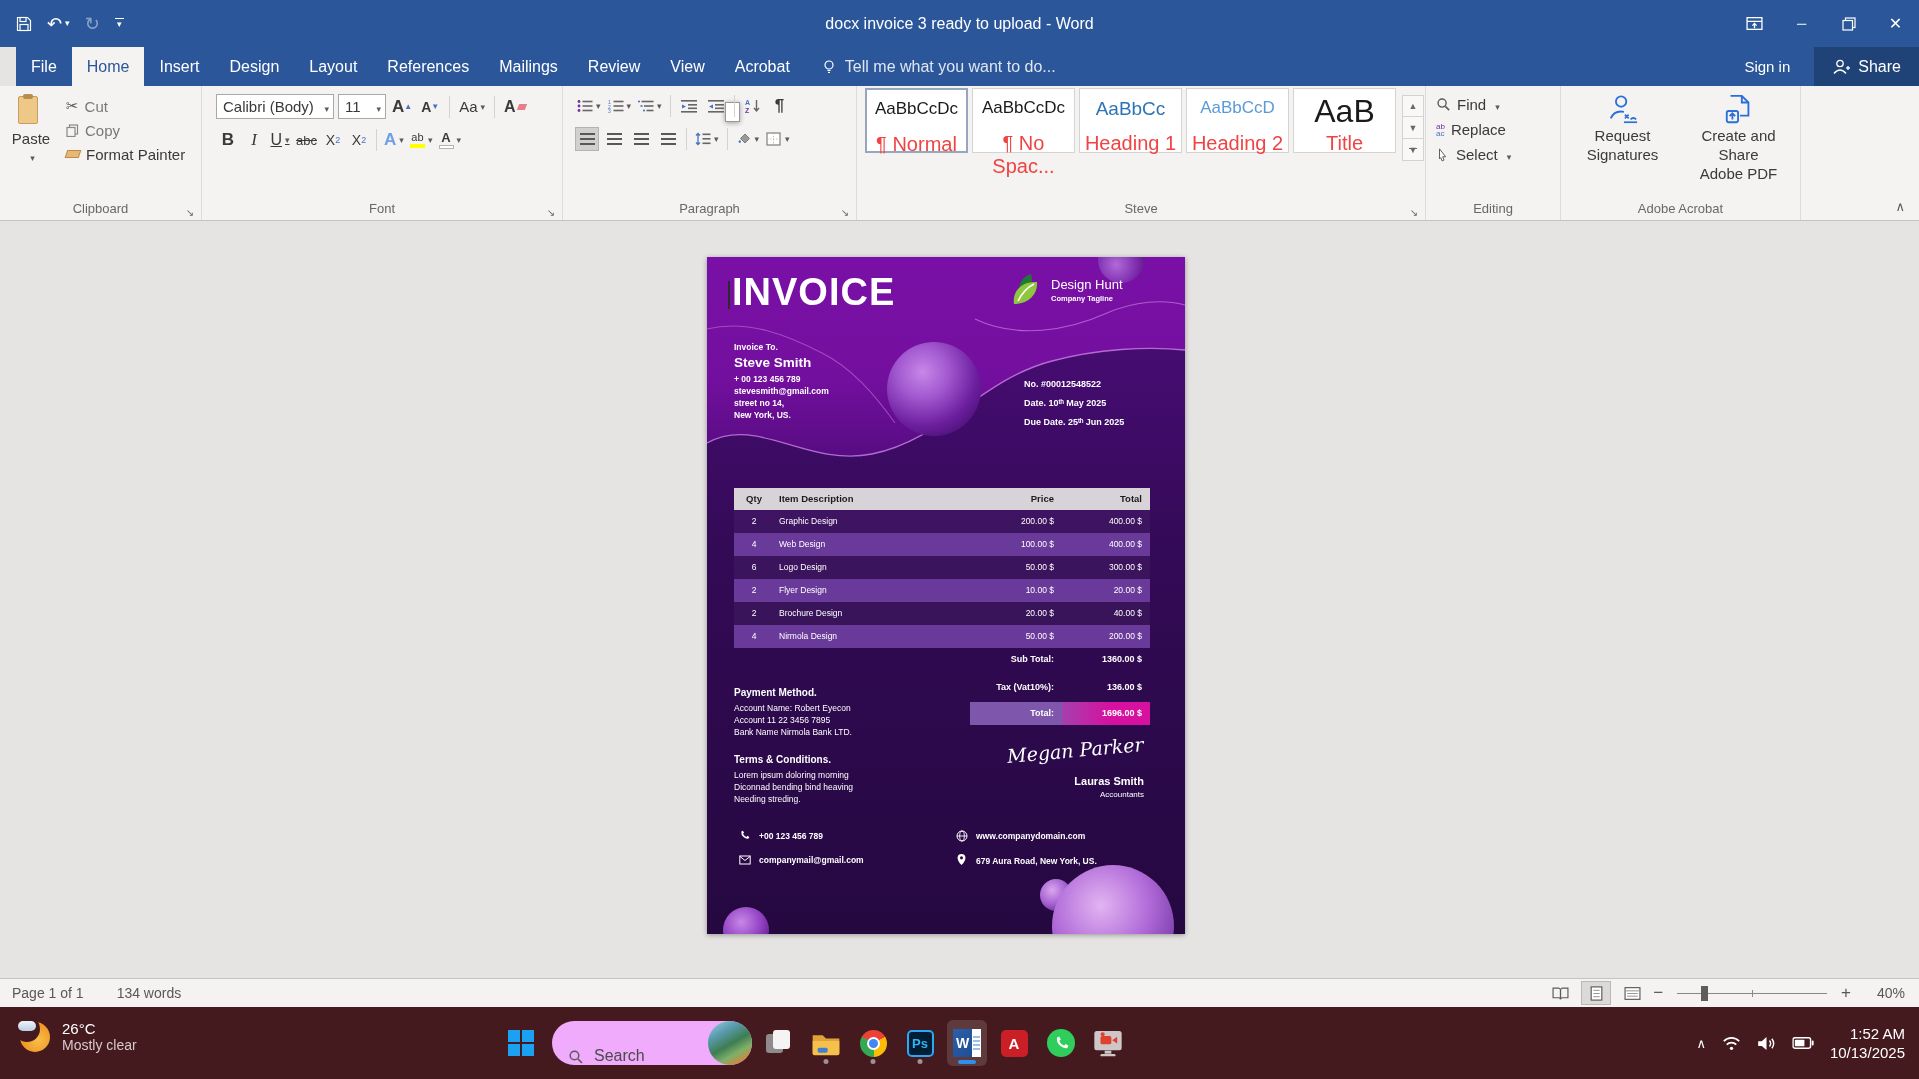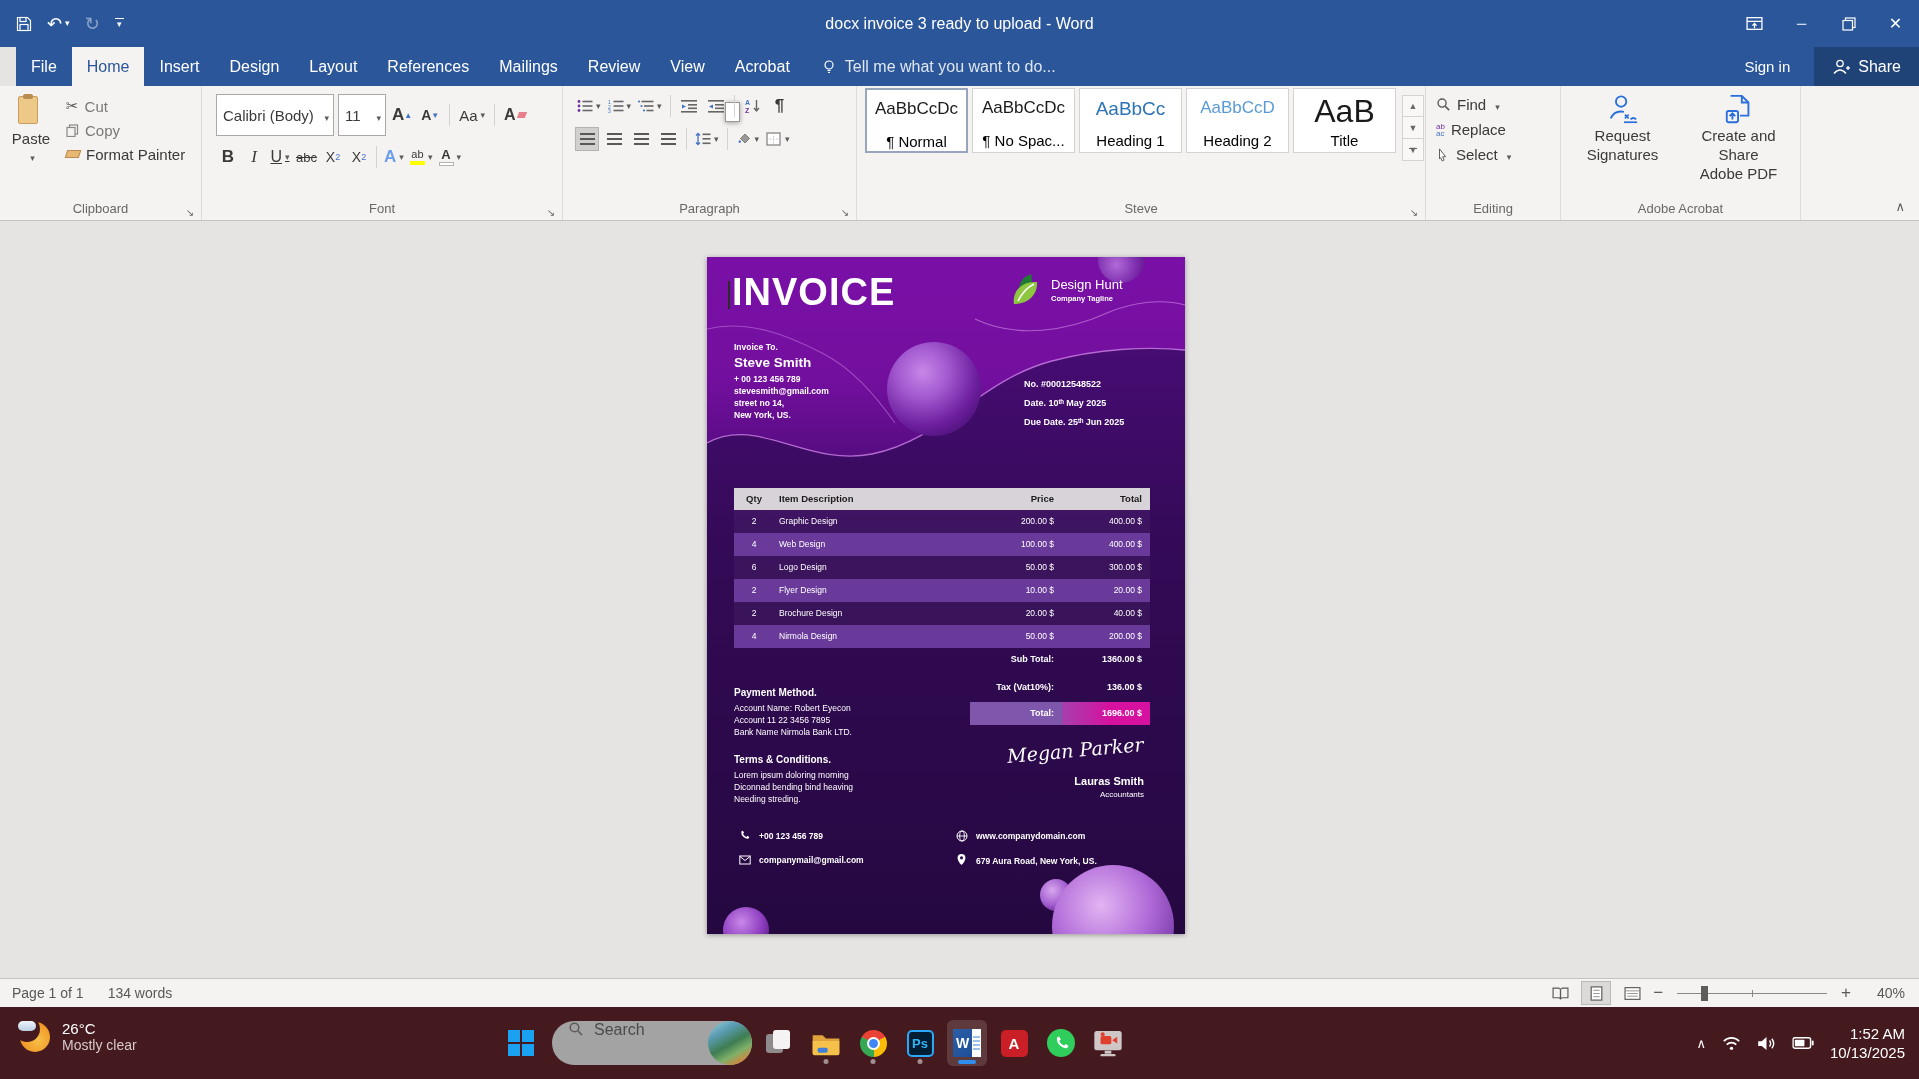--- a/index.html
+++ b/index.html
@@ -31,33 +31,33 @@
 .share{display:flex;align-items:center;gap:8px;padding:0 18px;background:#1f4377;font-size:16px;}
 
 .ribbon{height:135px;background:#f4f3f1;border-bottom:1px solid #c6c4c2;display:flex;position:relative;font-size:15px;color:#3b3a39;}
 .rgroup{position:relative;height:100%;border-right:1px solid #dedcda;flex:none;}
 .glabel{position:absolute;bottom:4px;left:0;right:0;text-align:center;font-size:13px;color:#696867;}
 .launcher{position:absolute;right:4px;bottom:4px;width:14px;height:14px;text-align:center;}
 .launcher::after{content:"↘";font-size:10px;color:#6a6967;}
 .bigbtn{display:flex;flex-direction:column;align-items:center;justify-content:flex-start;padding-top:8px;}
 .smallrow{display:flex;align-items:center;gap:6px;height:24px;padding:0 4px;}
 .rrow{display:flex;align-items:center;}
-.combo{background:#fff;border:1px solid #aba9a7;height:42px;display:flex;align-items:center;justify-content:space-between;padding:0 4px 0 6px;font-size:15px;}
+.combo{background:#fff;border:1px solid #aba9a7;height:25px;display:flex;align-items:center;justify-content:space-between;padding:0 4px 0 6px;font-size:15px;}
 .ibtn{display:flex;align-items:center;justify-content:center;min-width:24px;height:24px;padding:0 2px;}
 .vsep{width:1px;height:22px;background:#d4d2d0;margin:0 3px;}
 .fx-a{color:#6d9eeb;font-weight:bold;font-size:17px;}
 .stackicon{display:flex;flex-direction:column;align-items:center;line-height:1;}
 .stackicon .bar{width:15px;height:4px;margin-top:1px;}
 .grow sup,.shrink sup{font-size:8px;color:#4472c4;}
 .alines{width:15px;height:13px;background:repeating-linear-gradient(to bottom,#595856 0 2px,transparent 2px 5px);}
 .ibtn.active{background:#d2d0ce;border:1px solid #b5b3b1;}
 .stylecard{width:103px;height:65px;background:#fff;border:1px solid #d5d3d1;margin-right:4px;padding-top:9px;text-align:center;}
 .stylecard.sel{border:2px solid #98a6bd;}
 .sprev{height:28px;font-size:17px;color:#1a1a1a;}
-.sname{font-size:15px;color:#000000;margin-top:6px;}
+.sname{font-size:20px;color:#ef4444;margin-top:6px;}
 .sc-h1 .sprev{color:#2e74b5;font-size:19px;}
 .sc-h2 .sprev{color:#5b9bd5;font-size:17px;}
 .sc-title .sprev{font-size:32px;line-height:26px;}
 .sscroll{width:22px;display:flex;flex-direction:column;margin-left:2px;margin-top:9px;}
 .sscroll div{height:22px;border:1px solid #d5d3d1;border-top:none;display:flex;align-items:center;justify-content:center;font-size:9px;color:#6a6967;background:#f9f8f7;}
 .sscroll div:first-child{border-top:1px solid #d5d3d1;}
 .editrow{display:flex;align-items:center;gap:6px;height:25px;padding-left:10px;}
 .collapse-ribbon{position:absolute;right:14px;bottom:6px;font-size:13px;color:#5c5b5a;}
 .collapse-ribbon::before{content:"∧";}
 .acrobtn{width:116px;display:flex;flex-direction:column;align-items:center;padding-top:8px;text-align:center;line-height:19px;}
@@ -86,21 +86,21 @@
 .rowA{background:rgba(255,255,255,0.045);}
 .rowB{background:#693a99;}
 .bold{font-weight:bold;}
 .totalbar{display:flex;width:180px;height:23px;font-size:9px;font-weight:bold;}
 .totalbar .tlab{flex:1;background:#7e57ac;text-align:right;line-height:23px;padding-right:8px;}
 .totalbar .tval{width:88px;background:linear-gradient(90deg,#a63fae,#d6119f 55%);text-align:right;line-height:23px;padding-right:8px;}
 .fitem{display:flex;align-items:center;gap:8px;font-size:8.5px;font-weight:600;}
 .fic{width:13px;height:13px;border-radius:50%;display:flex;align-items:center;justify-content:center;flex:none;}
 .sigscript{font-family:"DejaVu Serif",serif;font-style:italic;font-size:19px;transform:rotate(-5deg);}
 
-.statusbar{height:29px;background:#f4f3f1;border-top:1px solid #c6c4c2;display:flex;align-items:center;font-size:14px;color:#5a5856;}
+.statusbar{height:29px;background:#f4f3f1;border-top:1px solid #c6c4c2;display:flex;align-items:center;font-size:14px;color:#5a5856;gap:9px;}
 .sseg{padding:0 12px;}
 .sb-right{margin-left:auto;display:flex;align-items:center;gap:6px;padding-right:14px;}
 .viewbtn{width:30px;height:24px;display:flex;align-items:center;justify-content:center;}
 .viewbtn.active{background:#dcdad8;border:1px solid #bab8b6;}
 .zoomtrack{width:150px;height:1px;background:#8a8886;position:relative;margin:0 8px;}
 .zoomtrack .tick{position:absolute;left:50%;top:-3px;width:1px;height:7px;background:#8a8886;}
 .zoomtrack .thumb{position:absolute;left:24px;top:-7px;width:7px;height:15px;background:#5f5d5b;}
 .zminus::before{content:"−";font-size:17px;}
 .zplus::before{content:"+";font-size:17px;}
 
@@ -108,21 +108,21 @@
 .weather{position:absolute;left:16px;top:11px;display:flex;align-items:center;gap:10px;}
 .moon{position:relative;width:36px;height:36px;}
 .moon .body{position:absolute;left:4px;top:4px;width:30px;height:30px;border-radius:50%;background:radial-gradient(circle at 60% 60%,#f8c04a,#ee8f1e 75%);}
 .moon .bite{position:absolute;left:-2px;top:-2px;width:26px;height:26px;border-radius:50%;background:#451a1e;}
 .moon .cloud{position:absolute;left:2px;top:3px;width:18px;height:10px;border-radius:6px;background:linear-gradient(180deg,#eef4fb,#b9cde4);}
 .wtemp{font-size:15px;}
 .wdesc{font-size:14px;color:#d8c9cb;}
 .centerbar{position:absolute;left:505px;top:0;height:100%;display:flex;align-items:center;gap:7px;}
 .winlogo{display:grid;grid-template-columns:12px 12px;grid-template-rows:12px 12px;gap:2px;margin-right:8px;}
 .winlogo div{background:#1ba1f2;}
-.searchpill{width:200px;height:44px;border-radius:22px;background:#a3a3a3;display:flex;align-items:flex-start;padding-left:16px;color:#4a4a4a;}
+.searchpill{width:200px;height:44px;border-radius:22px;background:#f0abfc;display:flex;align-items:flex-end;padding-left:16px;color:#4a4a4a;}
 .searchpill .stext{font-size:16px;margin-left:10px;flex:1;}
 .searchimg{width:44px;height:44px;border-radius:22px;background:linear-gradient(150deg,#9fd3e0 0%,#5a9bb0 28%,#3e7d52 52%,#7fb069 70%,#d8833b 88%,#8a4a22 100%);}
 .tslot{width:40px;height:46px;border-radius:6px;display:flex;align-items:center;justify-content:center;position:relative;}
 .tslot.active{background:rgba(255,255,255,.14);}
 .rundot{position:absolute;bottom:2px;left:50%;transform:translateX(-50%);width:5px;height:5px;border-radius:50%;background:#a18f91;}
 .runbar{position:absolute;bottom:2px;left:50%;transform:translateX(-50%);width:18px;height:4px;border-radius:2px;background:#2f8fef;}
 .taskview{position:relative;width:26px;height:26px;}
 .taskview .b{position:absolute;left:0;top:4px;width:17px;height:19px;background:#8f8a8c;border-radius:3px;}
 .taskview .f{position:absolute;left:7px;top:0;width:17px;height:19px;background:#f5f3f3;border-radius:3px;}
 .chrome{width:27px;height:27px;border-radius:50%;background:conic-gradient(from -60deg,#ea4335 0 120deg,#fbbc05 120deg 240deg,#34a853 240deg 360deg);display:flex;align-items:center;justify-content:center;}

